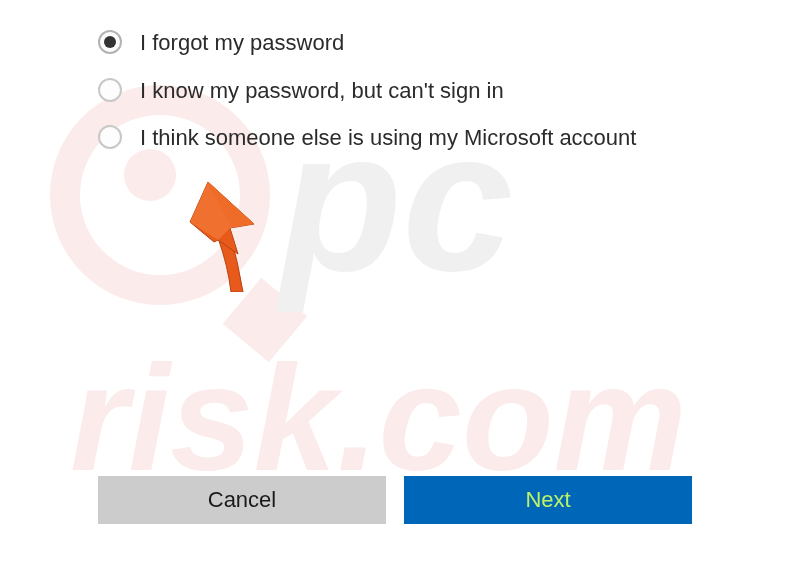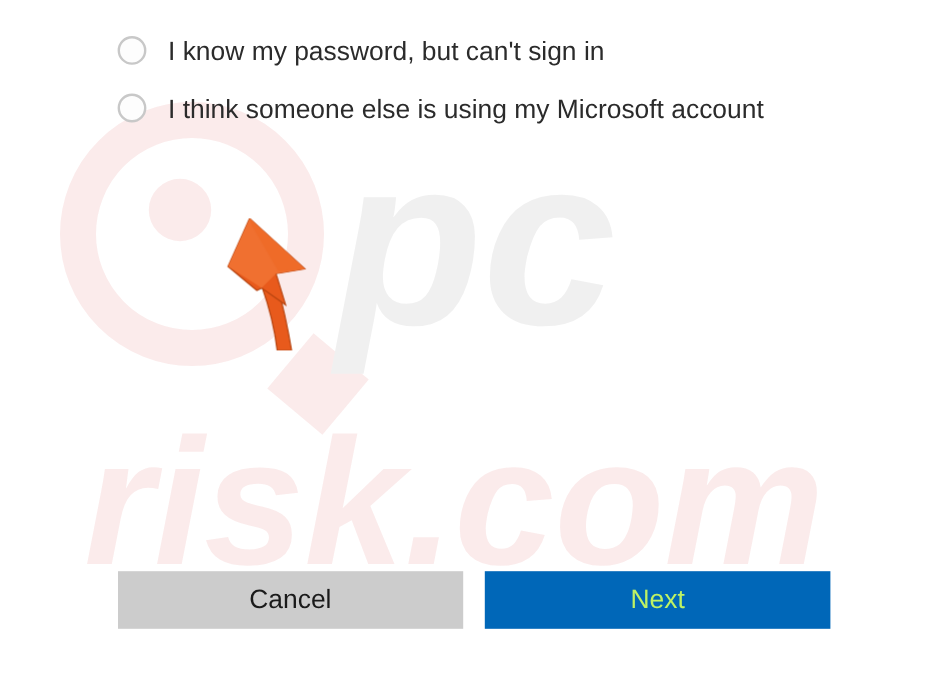--- a/index.html
+++ b/index.html
@@ -122,20 +122,24 @@
     <rect x="235" y="290" width="60" height="60" fill="#d02020" transform="rotate(40 265 320)"></rect>
     <text x="280" y="270" font-family="Arial Black, Arial" font-size="200" font-weight="900" fill="#555" font-style="italic">pc</text>
     <text x="70" y="470" font-family="Arial Black, Arial" font-size="150" font-weight="900" fill="#d02020" font-style="italic">risk.com</text>
   </g>
 </svg>
 
 <div class="container">
 
   <div class="options">
     <div class="option-row">
+      <span class="radio selected"></span>
+      <span class="option-label">I forgot my password</span>
+    </div>
+    <div class="option-row">
       <span class="radio"></span>
       <span class="option-label">I know my password, but can't sign in</span>
     </div>
     <div class="option-row">
       <span class="radio"></span>
       <span class="option-label">I think someone else is using my Microsoft account</span>
     </div>
   </div>
 </div>
 

